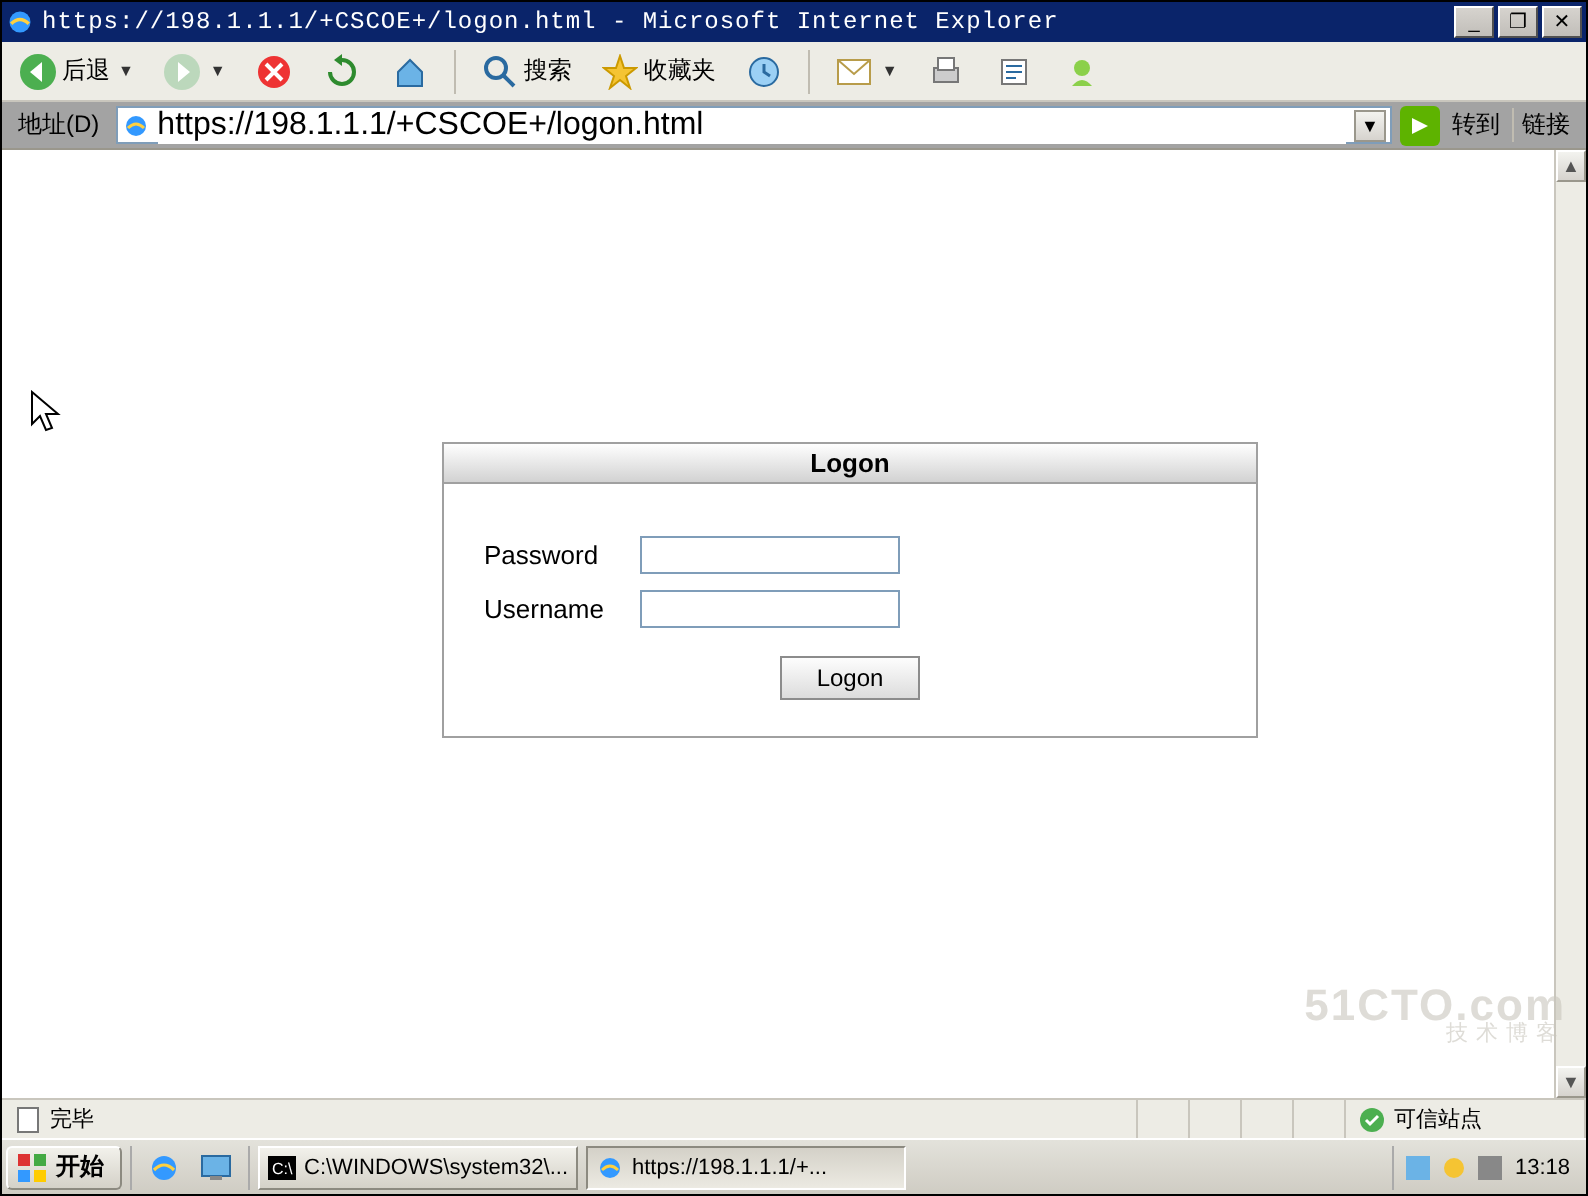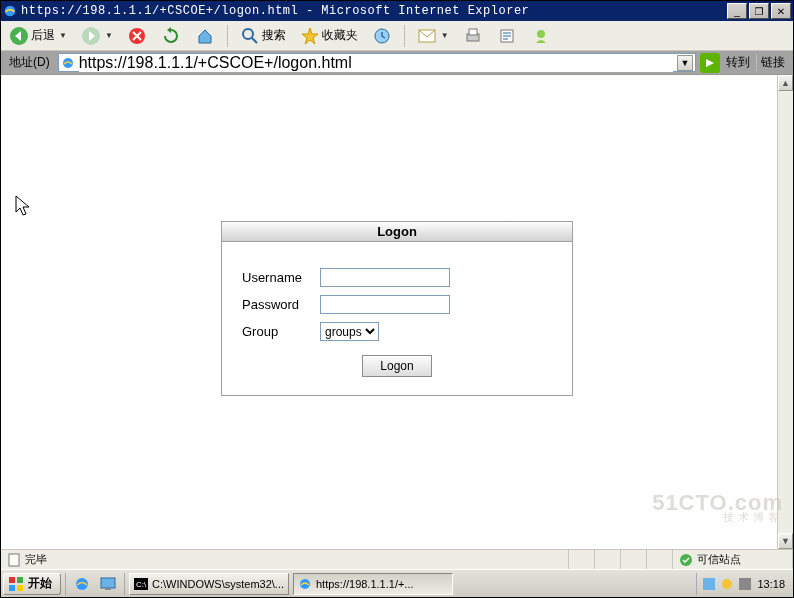--- a/index.html
+++ b/index.html
@@ -36,21 +36,21 @@
   .golabel{ padding:0 2px;}
   .links{ padding:0 4px; border-left:1px solid #c0bcb1;}
 
   
   .page { flex:1; background:#fff; position:relative; overflow:hidden;}
   .scrollbar-v { position:absolute; right:0; top:0; bottom:0; width:16px; background:#edece5; border-left:1px solid #c9c6bd;}
   .scrollbar-v .sbtn{ height:16px; background:linear-gradient(#f3f3ef,#d6d3ce); border:1px solid #fff; border-right-color:#9a978c; border-bottom-color:#9a978c; display:flex; align-items:center; justify-content:center; font-size:9px; color:#555;}
   .scrollbar-v .track{ position:absolute; top:16px; bottom:16px; left:0; right:0;}
   .scrollbar-v .sbtn.bot{ position:absolute; bottom:0; left:0; right:0;}
 
-  .logonbox { position:absolute; left:220px; top:146px; width:352px; border:1px solid #a0a0a0;}
+  .logonbox { position:absolute; left:220px; top:146px; width:408px; border:1px solid #a0a0a0;}
   .logonhdr { height:20px; background:linear-gradient(#fefefe,#d2d2d2); border-bottom:1px solid #a0a0a0; display:flex; align-items:center; justify-content:center; font-weight:bold; font-size:13px;}
   .logonbody { padding: 26px 20px 18px 20px; }
   .frow { display:flex; align-items:center; margin-bottom:8px;}
   .flabel { width:78px; font-size:13px;}
   .finput { width:130px; height:19px; border:1px solid #7f9db9; background:#fff; font-size:12px; padding:0 2px;}
   .fselect { height:19px; border:1px solid #7f9db9; background:#fff; font-size:12px;}
   .logonbtn { margin: 14px auto 0 auto; display:block; width:70px; height:22px; background:linear-gradient(#fdfdfd,#dcdcdc); border:1px solid #8c8c8c; font-size:12px; cursor:default;}
 
   .cursor-arrow{ position:absolute; left:14px; top:120px; font-size:18px; color:#000; pointer-events:none;}
 
@@ -224,32 +224,26 @@
     <div class="cursor-arrow">
       <svg width="16" height="22">
           <path d="M1 1 L1 17 L5 13 L8 20 L11 19 L8 12 L14 12 Z" fill="#fff" stroke="#000"></path>
         </svg>
     </div>
 
     <div class="logonbox">
       <div class="logonhdr">Logon</div>
       <div class="logonbody">
         <div class="frow">
-          <span class="flabel">Username</span>
-          <input class="finput" type="text" style="">
-        </div>
-        <div class="frow">
           <span class="flabel">Password</span>
           <input class="finput" type="password" style="">
         </div>
         <div class="frow">
-          <span class="flabel">Group</span>
-          <select class="fselect">
-            <option>groups</option>
-          </select>
+          <span class="flabel">Username</span>
+          <input class="finput" type="text" style="">
         </div>
         <button class="logonbtn">Logon</button>
       </div>
     </div>
 
     <div class="scrollbar-v">
       <div class="sbtn">▲</div>
       <div class="track"></div>
       <div class="sbtn bot">▼</div>
     </div>

